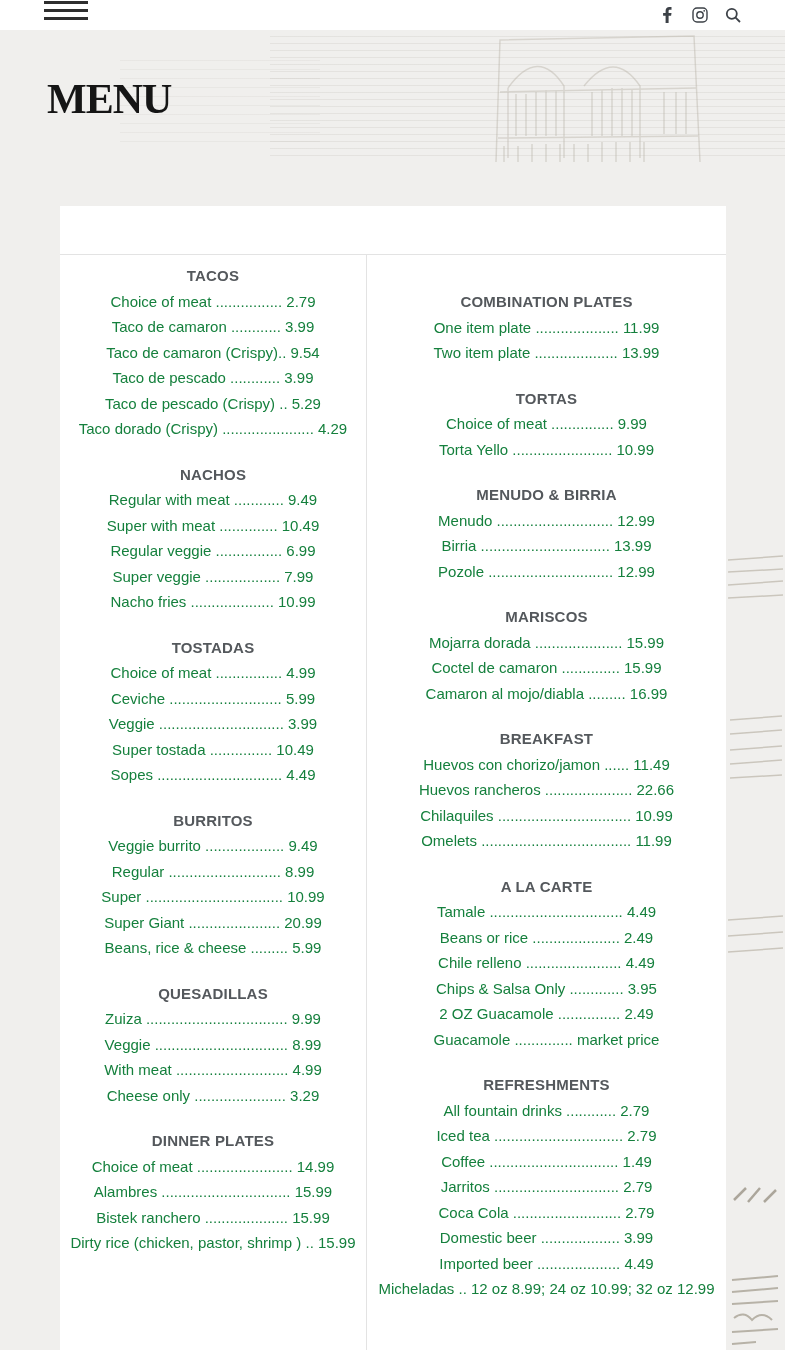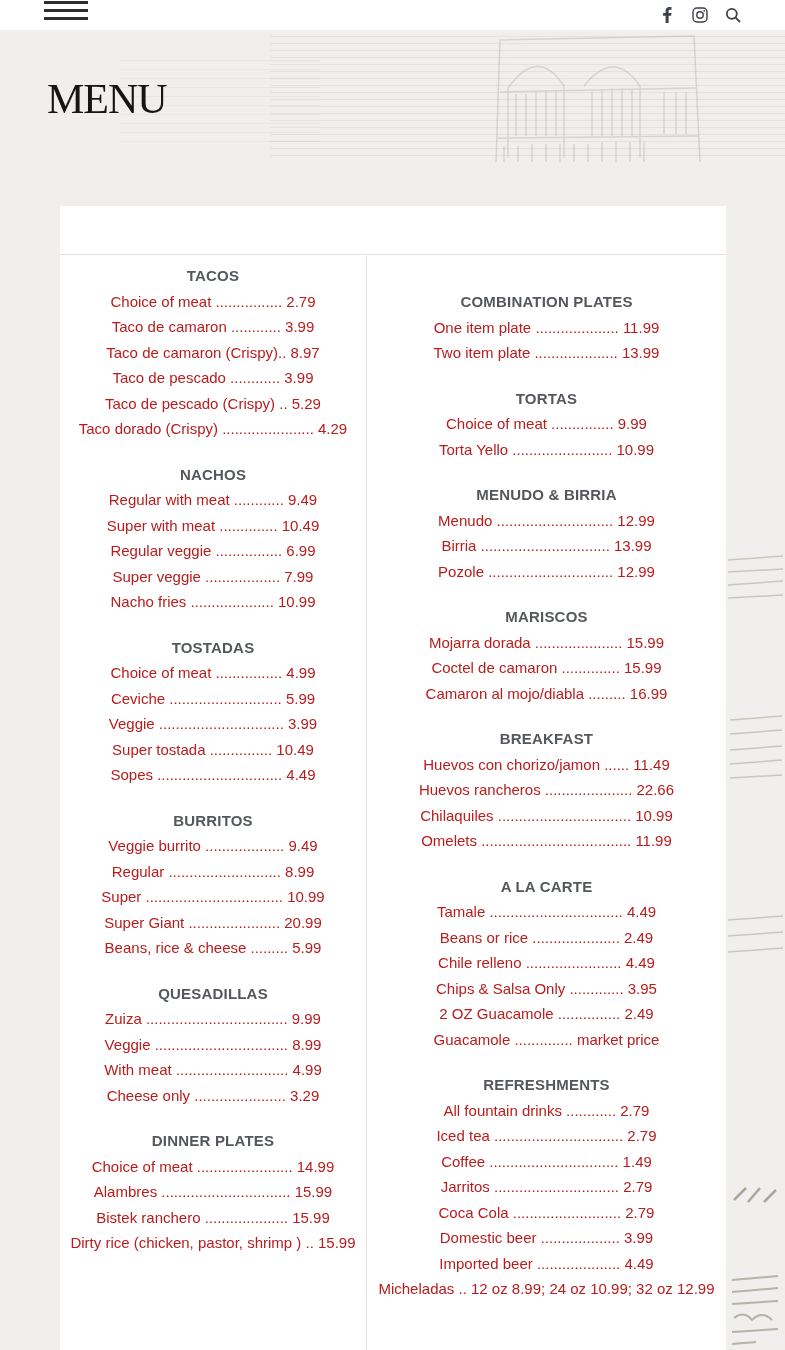--- a/index.html
+++ b/index.html
@@ -24,41 +24,41 @@
     opacity:.75;
   }
   .hero-hatch2{
     position:absolute;left:120px;top:60px;width:200px;height:90px;z-index:1;
     background:repeating-linear-gradient(180deg, rgba(140,134,122,0.08) 0 1px, transparent 1px 9px);
   }
   .tower-sketch{position:absolute;left:468px;top:28px;z-index:2;opacity:.5;}
   .right-sketch{position:absolute;left:726px;top:160px;z-index:1;opacity:.8;}
   .page-title{
     position:absolute;left:47px;top:78px;z-index:5;
-    font-family:"Liberation Serif", serif;font-weight:400;
+    font-family:"Liberation Serif", serif;font-weight:700;
     font-size:42px;letter-spacing:-1px;color:#151515;line-height:1;
   }
   
   .card{
     position:absolute;left:60px;top:162px;width:666px;height:1188px;background:#ffffff;z-index:10;margin-top:44px;
   }
   .menu-table{
     position:absolute;left:0;top:48px;width:666px;height:1102px;
     border-top:1px solid #e3e3e3;border-bottom:1px solid #e3e3e3;
     display:flex;box-sizing:border-box;
   }
   .menu-col{box-sizing:border-box;text-align:center;}
   .col-left{width:307px;border-right:1px solid #e3e3e3;padding-top:8px;}
   .col-right{width:359px;padding-top:34px;}
   .section-title{
     font-size:15px;font-weight:700;color:#54585c;letter-spacing:.2px;line-height:25.5px;
   }
   .menu-section + .menu-section{margin-top:20px;}
   .menu-item{
-    font-size:15px;color:#b91c1c;line-height:25.5px;white-space:nowrap;
+    font-size:15px;color:#15803d;line-height:25.5px;white-space:nowrap;
   }
 </style>
 </head>
 <body>
 
 <div class="hero-hatch"></div>
 <div class="hero-hatch2"></div>
 <svg class="tower-sketch" width="280" height="137" viewBox="0 0 280 137" fill="none">
   <g stroke="#b3ada1" stroke-width="1.5" opacity="0.8">
     <path d="M28 134 L32 12 L226 8 L232 134"></path>
@@ -119,21 +119,21 @@
 
 <div class="page-title">MENU</div>
 
 <div class="card">
   <div class="menu-table">
     <div class="menu-col col-left" id="col-left">
         <div class="menu-section">
           <div class="section-title">TACOS</div>
           <div class="menu-item">Choice of meat ................ 2.79</div>
           <div class="menu-item">Taco de camaron ............ 3.99</div>
-          <div class="menu-item">Taco de camaron (Crispy).. 8.97</div>
+          <div class="menu-item">Taco de camaron (Crispy).. 9.54</div>
           <div class="menu-item">Taco de pescado ............ 3.99</div>
           <div class="menu-item">Taco de pescado (Crispy) .. 5.29</div>
           <div class="menu-item">Taco dorado (Crispy) ...................... 4.29</div>
         </div>
         <div class="menu-section">
           <div class="section-title">NACHOS</div>
           <div class="menu-item">Regular with meat ............ 9.49</div>
           <div class="menu-item">Super with meat .............. 10.49</div>
           <div class="menu-item">Regular veggie ................ 6.99</div>
           <div class="menu-item">Super veggie .................. 7.99</div>

